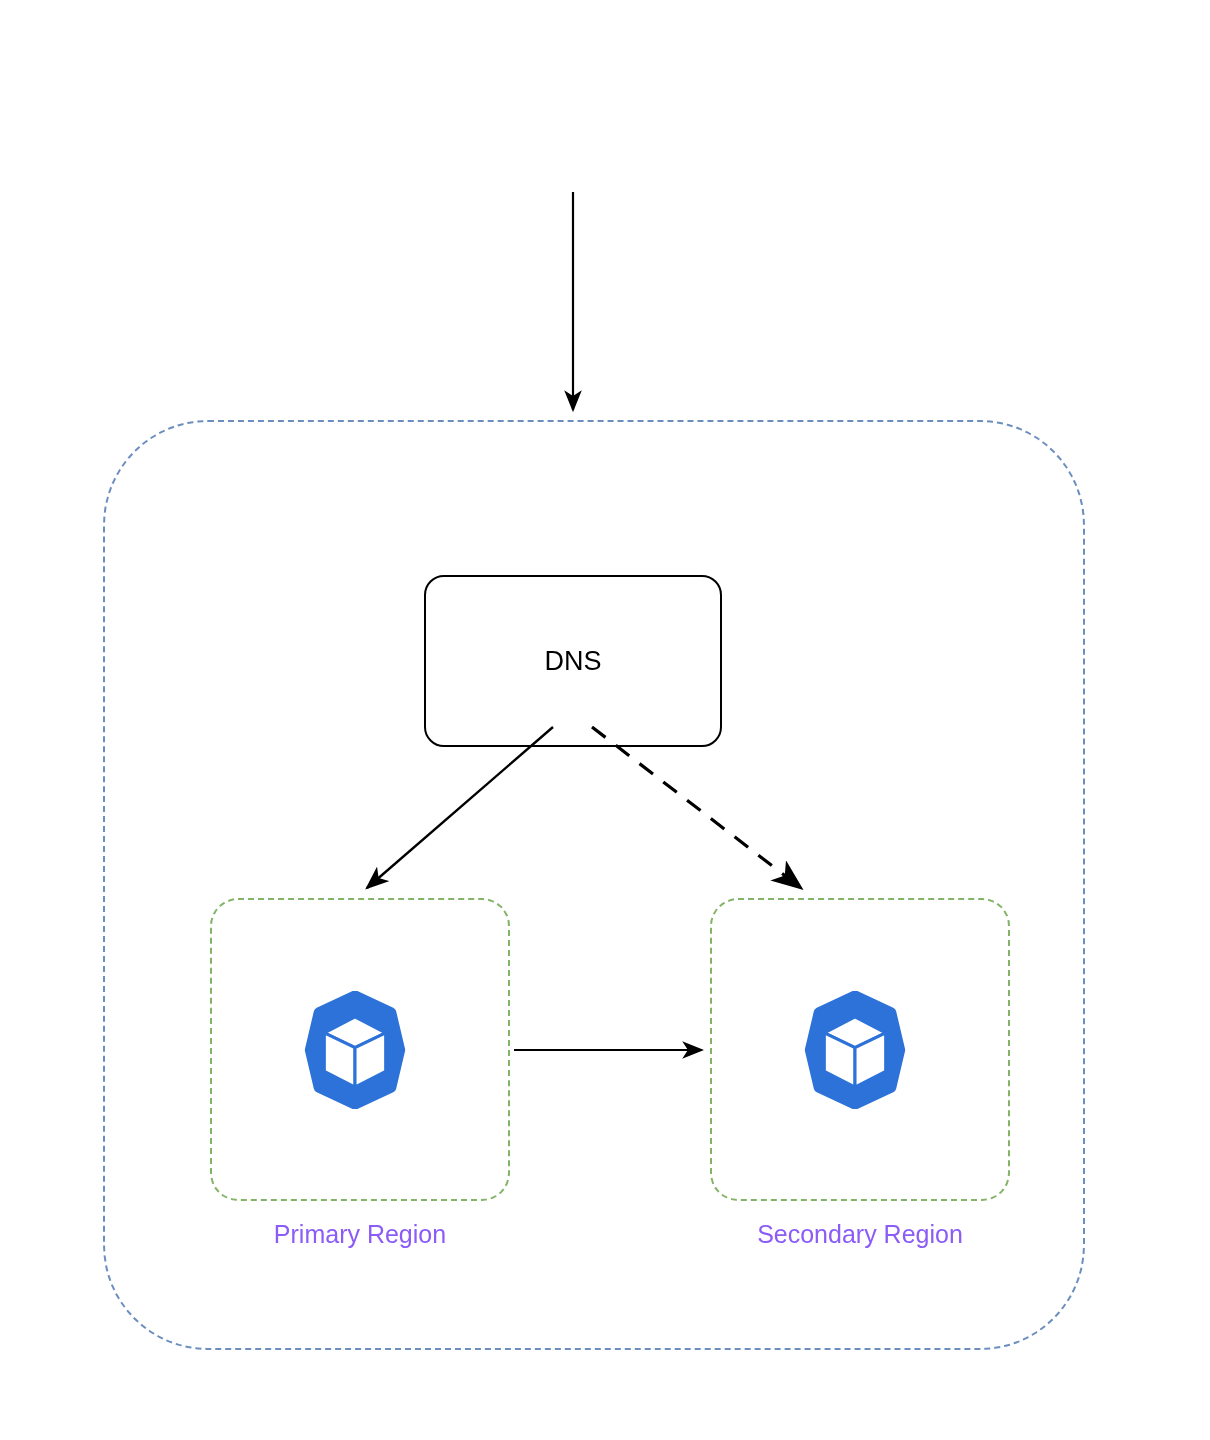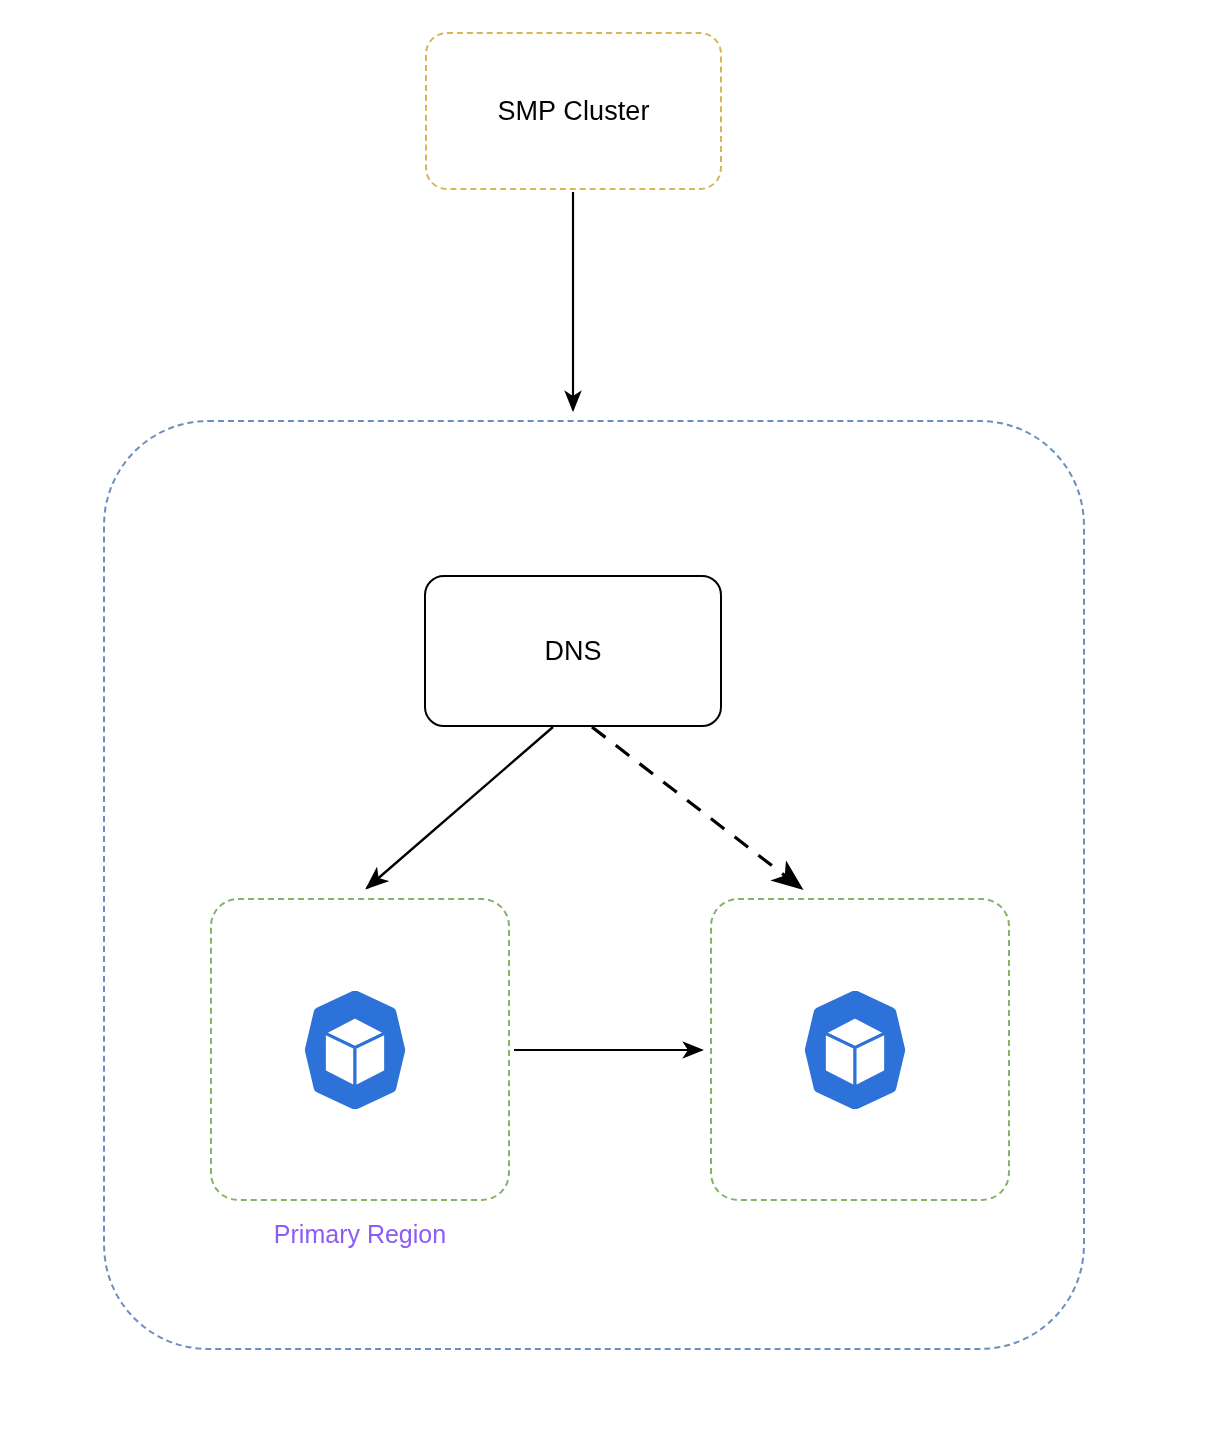--- a/index.html
+++ b/index.html
@@ -50,21 +50,21 @@
     height: 930px;
     border: 2.5px dashed #6c8ebf;
     border-radius: 105px;
     background: transparent;
   }
   
   #dns-node {
     left: 424px;
     top: 575px;
     width: 298px;
-    height: 152px;
+    height: 172px;
     border: 2px solid #000000;
     border-radius: 20px;
     background: #ffffff;
   }
   #dns-node .node-label {
     font-size: 27px;
     line-height: 1;
     color: #000000;
   }
   
@@ -107,34 +107,32 @@
     width: 1210px;
     height: 1440px;
     pointer-events: none;
   }
 </style>
 </head>
 <body>
 
 <div id="canvas">
 
-  <div class="node" id="smp-cluster">
-    <span class="node-label">SMP Cluster</span>
-  </div>
 
   <div class="node" id="multi-region-container"></div>
 
   <div class="node" id="dns-node">
     <span class="node-label">DNS</span>
   </div>
 
   <div class="region-box" id="primary-region-box"></div>
   <div class="region-caption" id="primary-region-caption">Primary Region</div>
 
   <div class="region-box" id="secondary-region-box"></div>
+  <div class="region-caption" id="secondary-region-caption">Secondary Region</div>
 
   <svg class="k8s-logo" id="primary-k8s-logo" viewBox="0 0 100 100">
     <path d="M50 4 L80.5 18.2 L88 50 L80.5 81.8 L50 96 L19.5 81.8 L12 50 L19.5 18.2 Z" fill="#2d72d9" stroke="#2d72d9" stroke-width="9" stroke-linejoin="round"></path>
     <path d="M50 22 L76 35.5 L76 68 L50 81.5 L24 68 L24 35.5 Z" fill="#ffffff" stroke="#ffffff" stroke-width="1"></path>
     <path d="M50 22 L76 35.5 L50 48 L24 35.5 Z" fill="#ffffff" stroke="#2d72d9" stroke-width="2.6" stroke-linejoin="round"></path>
     <path d="M24 35.5 L50 48 L50 81.5 L24 68 Z" fill="#ffffff" stroke="#2d72d9" stroke-width="2.6" stroke-linejoin="round"></path>
     <path d="M76 35.5 L76 68 L50 81.5 L50 48 Z" fill="#ffffff" stroke="#2d72d9" stroke-width="2.6" stroke-linejoin="round"></path>
   </svg>
 
   <svg class="k8s-logo" id="secondary-k8s-logo" viewBox="0 0 100 100">

